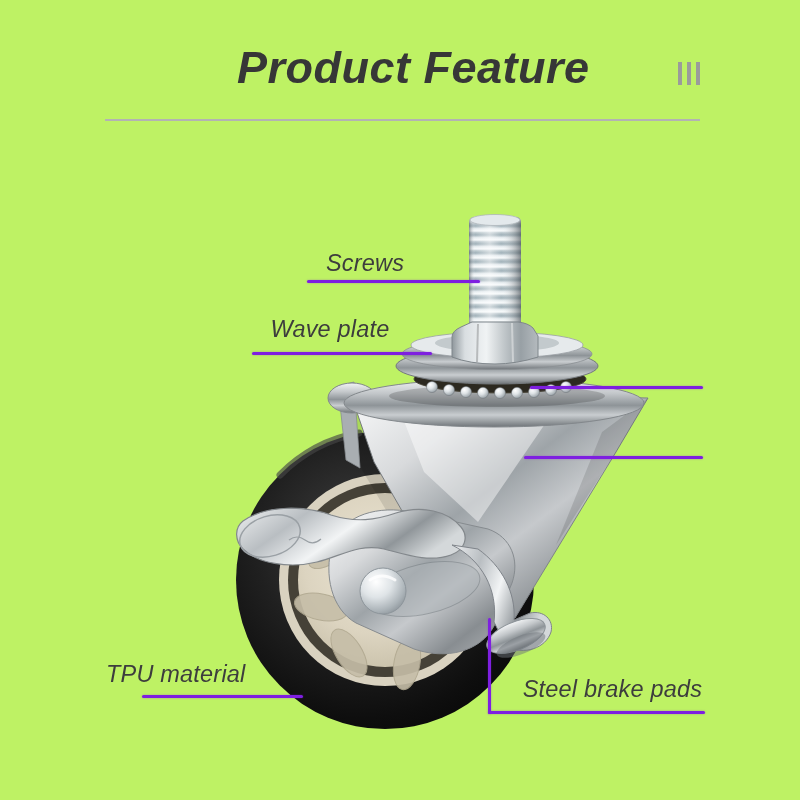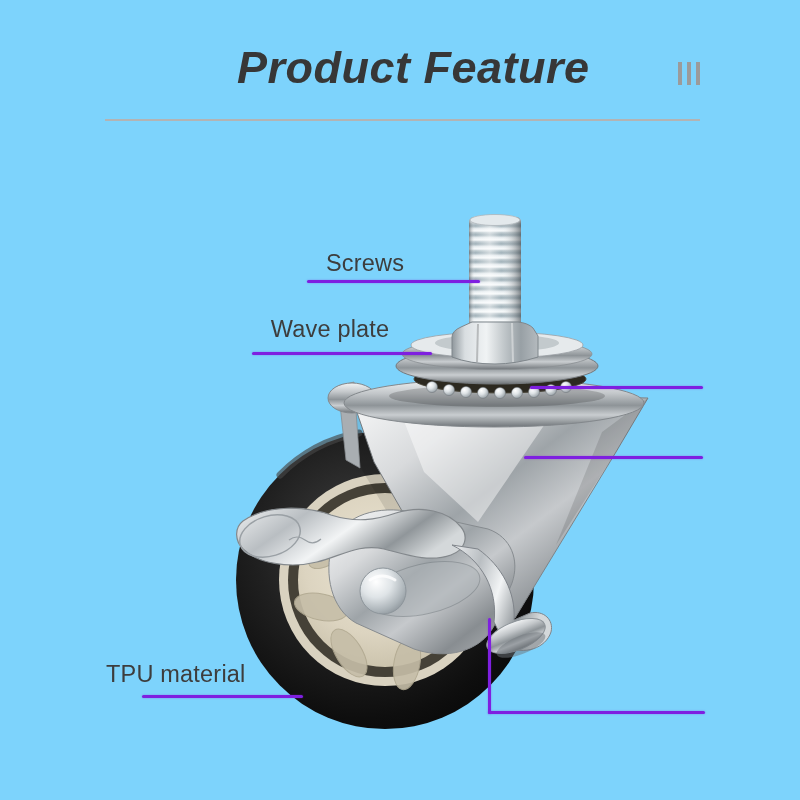--- a/index.html
+++ b/index.html
@@ -1,24 +1,24 @@
 <!DOCTYPE html>
 <html style="--accent: #7E1FE0;"><head>
 <meta charset="utf-8">
 <style>
   html,body{margin:0;padding:0;background:#fff;}
-  .page{position:relative;width:800px;height:800px;background:#7dd3fc;overflow:hidden;
+  .page{position:relative;width:800px;height:800px;background:#bef264;overflow:hidden;
         font-family:"Liberation Sans",sans-serif;}
   .title{position:absolute;left:237px;top:44px;margin:0;
          font:bold italic 45px/48px "Liberation Sans",sans-serif;
          color:#373737;letter-spacing:.5px;}
   .bars{position:absolute;left:678px;top:62px;display:flex;gap:5px;}
   .bars span{display:block;width:4px;height:23px;background:#9b9b9b;}
   .divider{position:absolute;left:105px;top:119px;width:595px;height:2px;background:#b3b3b3;}
-  .stage{position:absolute;left:0;top:0;width:800px;height:800px;}
+  .stage{position:absolute;left:0;top:0;width:800px;height:800px;font-style:italic;}
   .art{position:absolute;left:0;top:0;}
   .lbl{position:absolute;font-size:23.5px;color:#3d3d3d;letter-spacing:.2px;white-space:nowrap;}
   .c{text-align:center;}
   .line{position:absolute;background:var(--accent,#7E1FE0);height:3px;border-radius:2px;
         box-shadow:0 0 2px rgba(126,31,224,.45);}
   .vline{position:absolute;background:var(--accent,#7E1FE0);width:3px;border-radius:2px;
         box-shadow:0 0 2px rgba(126,31,224,.45);}
 </style>
 </head>
 <body>
@@ -187,14 +187,15 @@
     <div class="line" style="left:252px;top:352px;width:180px"></div>
     <div class="line" style="left:530px;top:386px;width:173px"></div>
     <div class="line" style="left:524px;top:456px;width:179px"></div>
     <div class="line" style="left:142px;top:695px;width:161px"></div>
     <div class="vline" style="left:488px;top:618px;height:96px"></div>
     <div class="line" style="left:488px;top:711px;width:217px"></div>
 
     <div class="lbl c" style="left:300px;top:250px;width:130px">Screws</div>
     <div class="lbl c" style="left:255px;top:316px;width:150px">Wave plate</div>
     <div class="lbl" style="left:106px;top:661px">TPU material</div>
+    <div class="lbl c" style="left:515px;top:676px;width:195px">Steel brake pads</div>
   </div>
 </div>
 
 </body></html>

